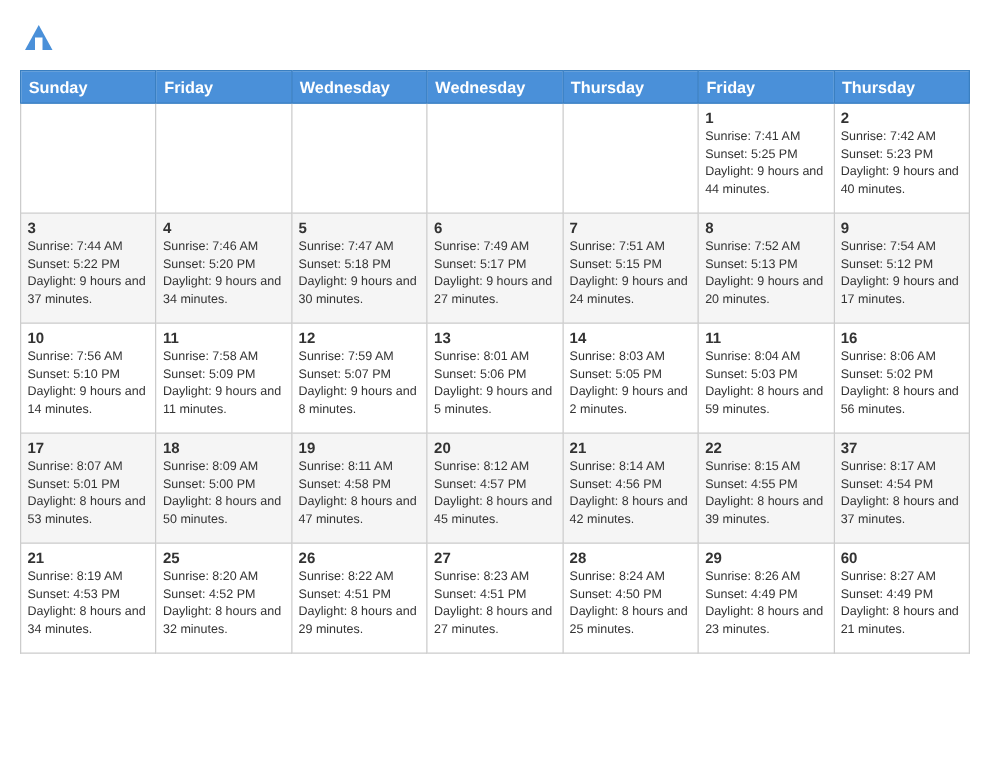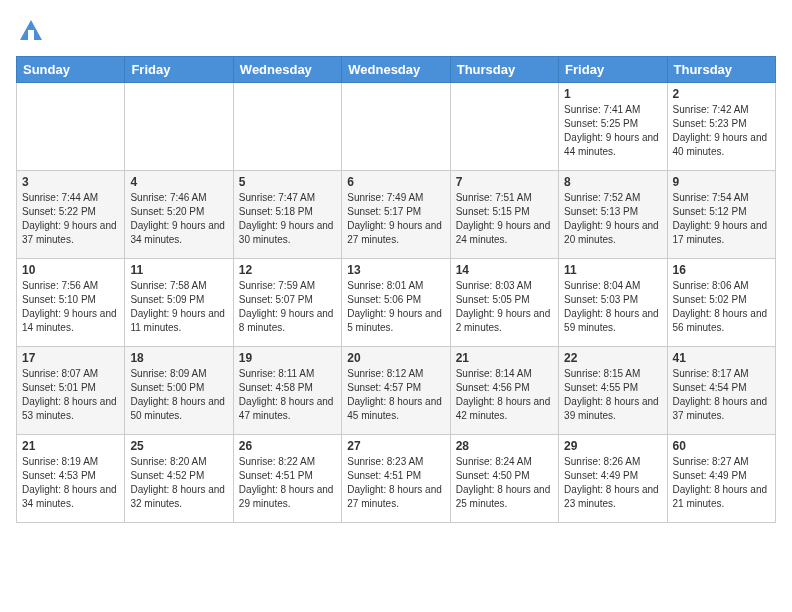--- a/index.html
+++ b/index.html
@@ -226,21 +226,21 @@
           </td>
           <td>
             <span class="day-num">21</span>
             <div class="day-info">Sunrise: 8:14 AM<br>Sunset: 4:56 PM<br>Daylight: 8 hours and 42 minutes.</div>
           </td>
           <td>
             <span class="day-num">22</span>
             <div class="day-info">Sunrise: 8:15 AM<br>Sunset: 4:55 PM<br>Daylight: 8 hours and 39 minutes.</div>
           </td>
           <td>
-            <span class="day-num">41</span>
+            <span class="day-num">37</span>
             <div class="day-info">Sunrise: 8:17 AM<br>Sunset: 4:54 PM<br>Daylight: 8 hours and 37 minutes.</div>
           </td>
         </tr>
         <tr>
           <td>
             <span class="day-num">21</span>
             <div class="day-info">Sunrise: 8:19 AM<br>Sunset: 4:53 PM<br>Daylight: 8 hours and 34 minutes.</div>
           </td>
           <td>
             <span class="day-num">25</span>

